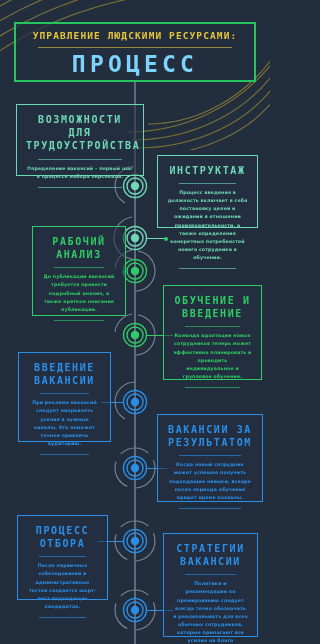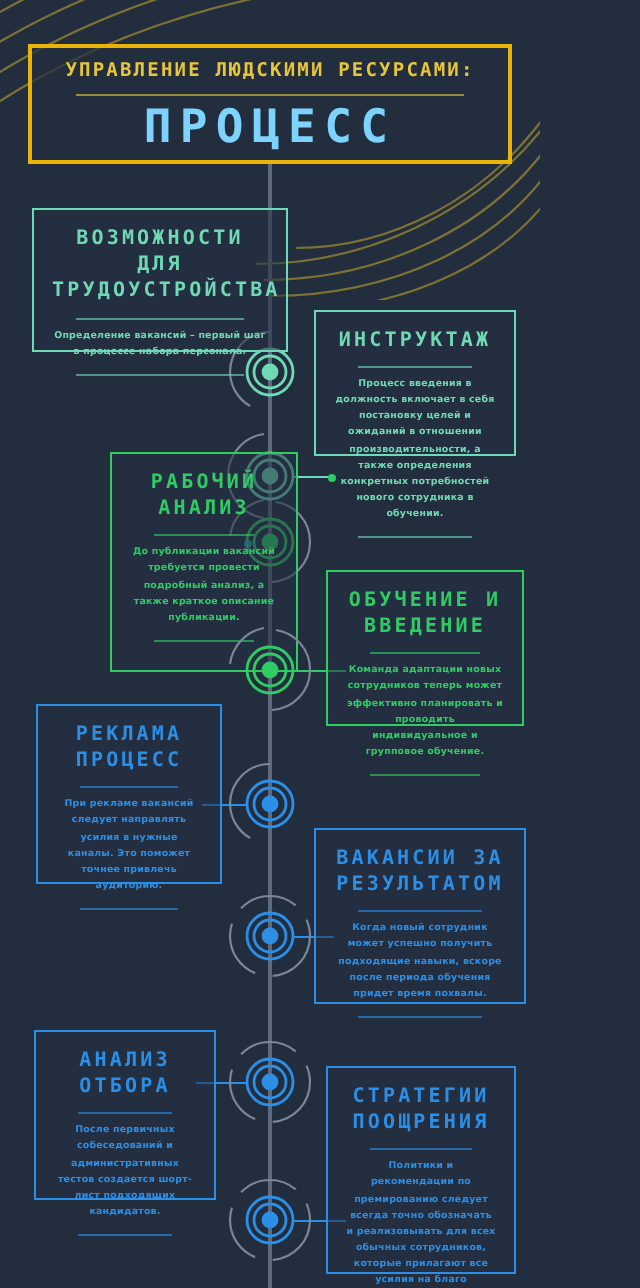--- a/index.html
+++ b/index.html
@@ -10,21 +10,21 @@
     background: #222e3e;
   }
   .deco { position: absolute; pointer-events: none; }
   #deco-tl { top: -58px; left: -96px; }
   #deco-tr { top: 40px; left: 128px; }
   #deco-bl { left: -30px; bottom: -34px; }
 
   
   .header {
     position: absolute; left: 14px; top: 22px; width: 242px; height: 60px;
-    border: 2px solid #eab308; background: rgba(34,46,62,0.72);
+    border: 2px solid #22c55e; background: rgba(34,46,62,0.72);
   }
   .header-kicker {
     position: absolute; left: 0; right: 0; top: 6px;
     text-align: center; color: #e8c63a;
     font-size: 9.5px; font-weight: bold; letter-spacing: 1.1px;
     font-family: "DejaVu Sans Mono", monospace;
     white-space: nowrap;
   }
   .header-rule {
     position: absolute; left: 22px; right: 22px; top: 23px;
@@ -166,57 +166,57 @@
     <div class="node" style="left: 112px; top: 248px;">
       <svg width="46" height="46" viewBox="0 0 46 46">
         <path stroke="#7b8796" fill="none" stroke-width="1.1" d="M26,3 A20,20 0 0 1 43,23"></path>
         <path stroke="#7b8796" fill="none" stroke-width="1.1" d="M43,23 A20,20 0 0 1 24,43"></path>
         <path stroke="#7b8796" fill="none" stroke-width="1.1" d="M20,2 A21,21 0 0 0 3,20"></path>
         <circle cx="23" cy="23" r="11.5" fill="none" stroke="#2ecc62" stroke-width="1.4"></circle>
         <circle cx="23" cy="23" r="8" fill="none" stroke="#2ecc62" stroke-width="1.4"></circle>
         <circle cx="23" cy="23" r="4.2" fill="#2ecc62"></circle>
       </svg>
     </div>
-    <div class="card c-green" style="left: 55px; top: 226px; width: 94px; height: 110px;">
+    <div class="card c-green" style="left: 32px; top: 226px; width: 94px; height: 90px;">
       <div class="card-title">РАБОЧИЙ АНАЛИЗ</div>
       <div class="card-rule"></div>
       <div class="card-body">До публикации вакансий требуется провести подробный анализ, а также краткое описание публикации.</div>
       <div class="card-rule-b"></div>
     </div>
     <div class="conn to-right" style="background: rgb(46, 204, 98); top: 335px; left: 147px; width: 26px; --c: #2ecc62;"></div>
     <style></style>
     <div class="node" style="left: 112px; top: 312px;">
       <svg width="46" height="46" viewBox="0 0 46 46">
         <path stroke="#7b8796" fill="none" stroke-width="1.1" d="M26,3 A20,20 0 0 1 43,23"></path>
         <path stroke="#7b8796" fill="none" stroke-width="1.1" d="M43,23 A20,20 0 0 1 24,43"></path>
         <path stroke="#7b8796" fill="none" stroke-width="1.1" d="M20,2 A21,21 0 0 0 3,20"></path>
         <circle cx="23" cy="23" r="11.5" fill="none" stroke="#2ecc62" stroke-width="1.4"></circle>
         <circle cx="23" cy="23" r="8" fill="none" stroke="#2ecc62" stroke-width="1.4"></circle>
         <circle cx="23" cy="23" r="4.2" fill="#2ecc62"></circle>
       </svg>
     </div>
-    <div class="card c-green" style="left: 163px; top: 285px; width: 99px; height: 78px;">
+    <div class="card c-green" style="left: 163px; top: 285px; width: 99px; height: 95px;">
       <div class="card-title">ОБУЧЕНИЕ И ВВЕДЕНИЕ</div>
       <div class="card-rule"></div>
       <div class="card-body">Команда адаптации новых сотрудников теперь может эффективно планировать и проводить индивидуальное и групповое обучение.</div>
       <div class="card-rule-b"></div>
     </div>
     <div class="conn to-left" style="background: rgb(43, 143, 232); top: 402px; left: 101px; width: 22px; --c: #2b8fe8;"></div>
     <style></style>
     <div class="node" style="left: 112px; top: 379px;">
       <svg width="46" height="46" viewBox="0 0 46 46">
         <path stroke="#7b8796" fill="none" stroke-width="1.1" d="M23,3 A20,20 0 0 0 3,23"></path>
         <path stroke="#7b8796" fill="none" stroke-width="1.1" d="M3,23 A20,20 0 0 0 13,40"></path>
         <circle cx="23" cy="23" r="11.5" fill="none" stroke="#2b8fe8" stroke-width="1.4"></circle>
         <circle cx="23" cy="23" r="8" fill="none" stroke="#2b8fe8" stroke-width="1.4"></circle>
         <circle cx="23" cy="23" r="4.2" fill="#2b8fe8"></circle>
       </svg>
     </div>
     <div class="card c-blue" style="left: 18px; top: 352px; width: 93px; height: 90px;">
-      <div class="card-title">РЕКЛАМА ПРОЦЕСС</div>
+      <div class="card-title">ВВЕДЕНИЕ ВАКАНСИИ</div>
       <div class="card-rule"></div>
       <div class="card-body">При рекламе вакансий следует направлять усилия в нужные каналы. Это поможет точнее привлечь аудиторию.</div>
       <div class="card-rule-b"></div>
     </div>
     <div class="conn to-right" style="background: rgb(43, 143, 232); top: 468px; left: 147px; width: 20px; --c: #2b8fe8;"></div>
     <style></style>
     <div class="node" style="left: 112px; top: 445px;">
       <svg width="46" height="46" viewBox="0 0 46 46">
         <circle stroke="#7b8796" fill="none" stroke-width="1.1" cx="23" cy="23" r="20" stroke-dasharray="30 9"></circle>
         <circle cx="23" cy="23" r="11.5" fill="none" stroke="#2b8fe8" stroke-width="1.4"></circle>
@@ -234,33 +234,33 @@
     <style></style>
     <div class="node" style="left: 112px; top: 518px;">
       <svg width="46" height="46" viewBox="0 0 46 46">
         <circle stroke="#7b8796" fill="none" stroke-width="1.1" cx="23" cy="23" r="20" stroke-dasharray="30 9"></circle>
         <circle cx="23" cy="23" r="11.5" fill="none" stroke="#2b8fe8" stroke-width="1.4"></circle>
         <circle cx="23" cy="23" r="8" fill="none" stroke="#2b8fe8" stroke-width="1.4"></circle>
         <circle cx="23" cy="23" r="4.2" fill="#2b8fe8"></circle>
       </svg>
     </div>
     <div class="card c-blue" style="left: 17px; top: 515px; width: 91px; height: 85px;">
-      <div class="card-title">АНАЛИЗ ОТБОРА</div>
+      <div class="card-title">ПРОЦЕСС ОТБОРА</div>
       <div class="card-rule"></div>
       <div class="card-body">После первичных собеседований и административных тестов создается шорт-лист подходящих кандидатов.</div>
       <div class="card-rule-b"></div>
     </div>
     <div class="conn to-right" style="background: rgb(43, 143, 232); top: 610px; left: 147px; width: 26px; --c: #2b8fe8;"></div>
     <style></style>
     <div class="node" style="left: 112px; top: 587px;">
       <svg width="46" height="46" viewBox="0 0 46 46">
         <circle stroke="#7b8796" fill="none" stroke-width="1.1" cx="23" cy="23" r="20" stroke-dasharray="30 9"></circle>
         <circle cx="23" cy="23" r="11.5" fill="none" stroke="#2b8fe8" stroke-width="1.4"></circle>
         <circle cx="23" cy="23" r="8" fill="none" stroke="#2b8fe8" stroke-width="1.4"></circle>
         <circle cx="23" cy="23" r="4.2" fill="#2b8fe8"></circle>
       </svg>
     </div>
     <div class="card c-blue" style="left: 163px; top: 533px; width: 95px; height: 104px;">
-      <div class="card-title">СТРАТЕГИИ ПООЩРЕНИЯ</div>
+      <div class="card-title">СТРАТЕГИИ ВАКАНСИИ</div>
       <div class="card-rule"></div>
       <div class="card-body">Политики и рекомендации по премированию следует всегда точно обозначать и реализовывать для всех обычных сотрудников, которые прилагают все усилия на благо организации.</div>
     </div>
   </div>
 
 </body></html>

